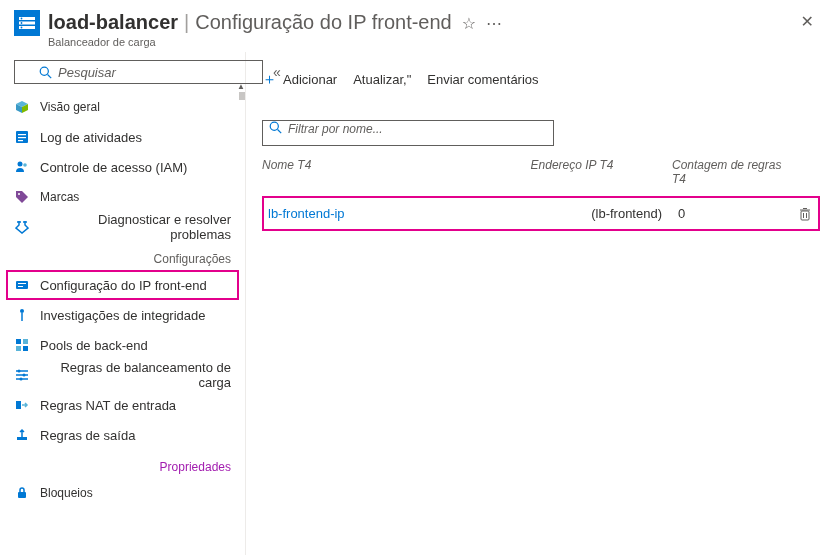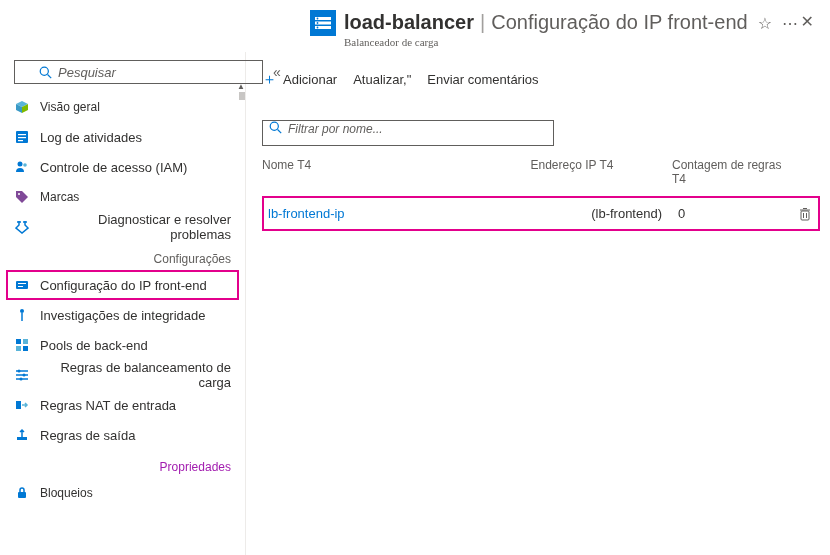--- a/index.html
+++ b/index.html
@@ -11,21 +11,20 @@
     background: #ffffff;
     width: 830px;
     height: 555px;
     overflow: hidden;
   }
   .header {
     display: flex;
     align-items: flex-start;
     padding: 8px 32px 4px 14px;
     position: relative;
-    justify-content: flex-end;
   }
   .header-icon {
     width: 26px; height: 26px;
     background: #0078d4;
     display: flex; align-items: center; justify-content: center;
     margin-right: 8px;
     margin-top: 2px;
   }
   .header-icon svg { fill: #fff; }
   .header-title-block { display: flex; flex-direction: column; }
@@ -33,21 +32,21 @@
   .header-title {
     font-size: 20px; font-weight: 600; color: #323130;
   }
   .header-sep {
     font-size: 20px; color: #a19f9d; margin: 0 6px; font-weight: 300;
   }
   .header-subtitle {
     font-size: 20px; color: #605e5c; font-weight: 400;
   }
   .header-subtext {
-    font-size: 11px; color: #605e5c; margin-top: 2px; font-family: Liberation Serif, serif;
+    font-size: 11px; color: #605e5c; margin-top: 2px;
   }
   .header-actions {
     display: flex; align-items: center; margin-left: 10px; gap: 10px;
     padding-top: 6px;
   }
   .header-star, .header-more { color: #605e5c; cursor: pointer; font-size: 16px; }
   .header-close {
     position: absolute; right: 16px; top: 12px;
     font-size: 16px; color: #605e5c; cursor: pointer;
   }
@@ -151,20 +150,21 @@
   .filter-input-wrap input {
     border: none; outline: none; flex: 1; font-size: 12px;
     font-style: italic; color: #323130;
   }
   .filter-input-wrap input::placeholder { color: #605e5c; font-style: italic; }
   .table-headers {
     display: flex;
     margin-top: 12px;
     font-size: 12px;
     color: #605e5c;
+    font-style: italic;
   }
   .col-name  { width: 210px; }
   .col-ip    { width: 200px; text-align: center; }
   .col-rules { width: 120px; }
   .table-row {
     display: flex; align-items: center;
     margin-top: 10px;
     border: 2px solid #e3008c;
     padding: 8px 6px 8px 4px;
     font-size: 13px;

